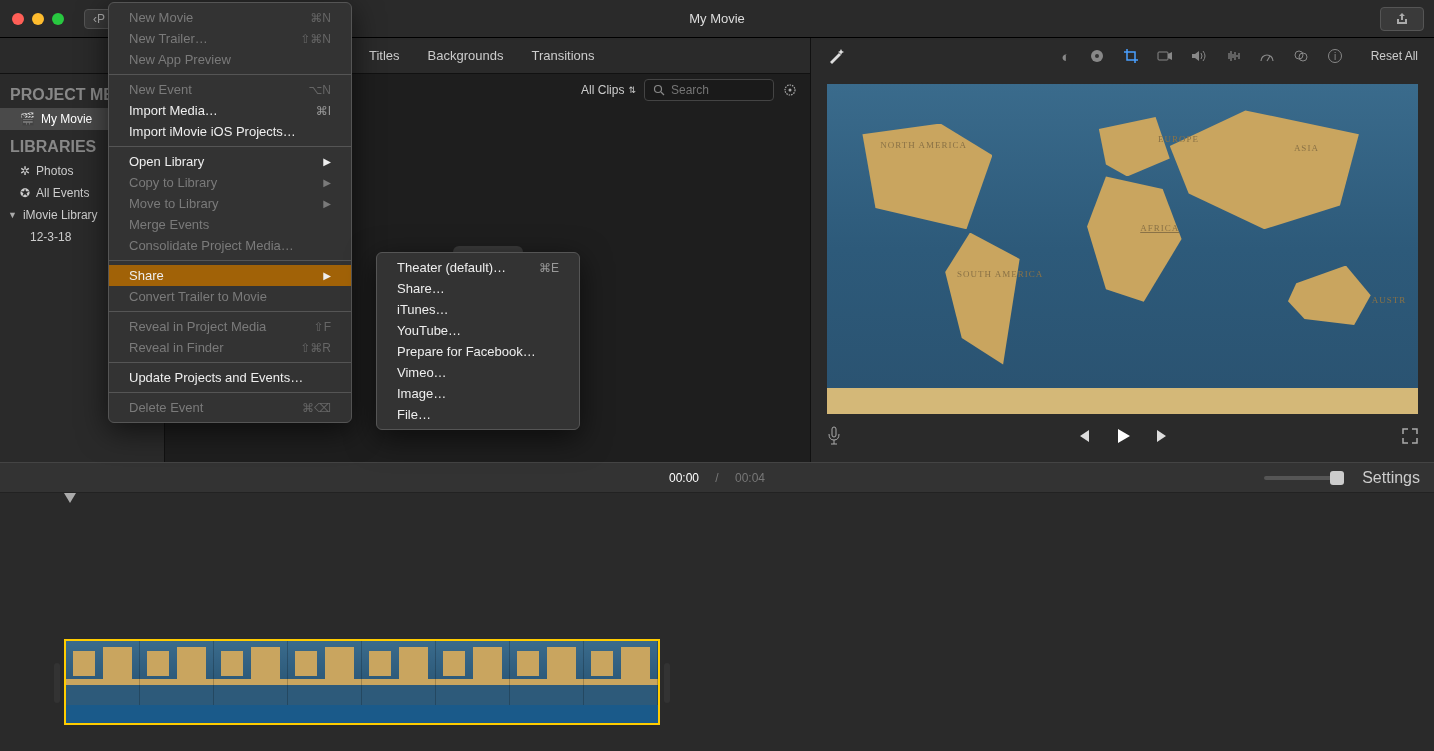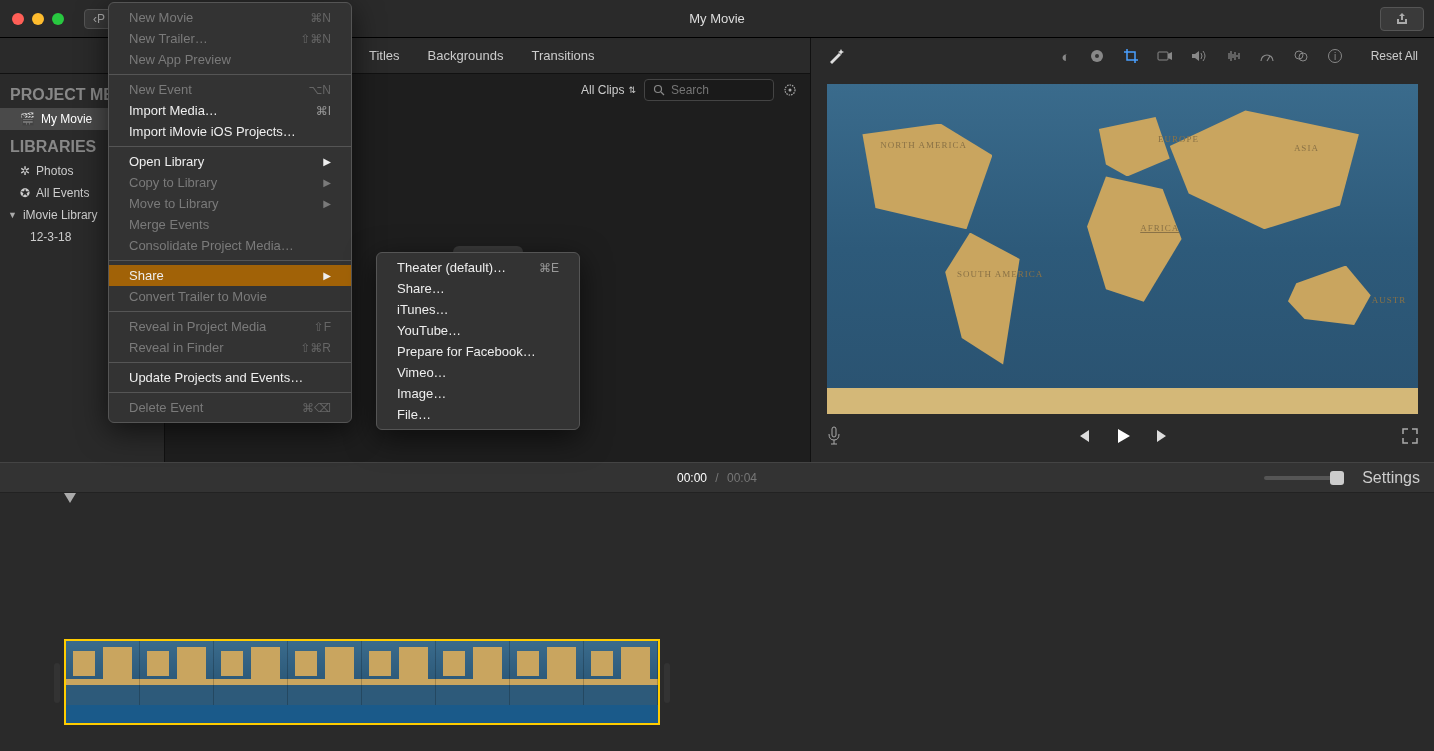--- a/index.html
+++ b/index.html
@@ -59,21 +59,21 @@
 .ant { left: 0; bottom: 0; width: 100%; height: 8%; background: #d4b878; }
 .map-label { position: absolute; font-size: 9px; color: #8a7246; font-family: serif; letter-spacing: 1px; }
 
 .playback-controls { display: flex; align-items: center; justify-content: center; gap: 22px; height: 44px; position: relative; }
 .mic { position: absolute; left: 16px; color: #aaa; }
 .play-btn { color: #fff; font-size: 20px; }
 .fullscreen { position: absolute; right: 16px; color: #aaa; }
 
 
 .timeline-area { position: absolute; bottom: 0; left: 0; right: 0; height: 289px; background: #2a2a2a; border-top: 1px solid #444; }
-.timeline-header { height: 30px; display: flex; align-items: center; justify-content: center; font-size: 12px; position: relative; background: #333; border-bottom: 1px solid #222; }
+.timeline-header { height: 30px; display: flex; align-items: center; justify-content: center; font-size: 12px; position: relative; background: #333; border-bottom: 1px solid #222; gap: 8px; }
 .time-display { color: #fff; }
 .time-total { color: #777; }
 .zoom-slider { position: absolute; right: 90px; width: 80px; height: 4px; background: #555; border-radius: 2px; }
 .zoom-thumb { position: absolute; right: 0; top: -5px; width: 14px; height: 14px; background: #ccc; border-radius: 3px; }
 .settings-link { position: absolute; right: 14px; font-size: 16px; color: #ccc; }
 .playhead-ruler { height: 16px; position: relative; }
 .playhead { position: absolute; left: 64px; top: 0; width: 0; height: 0; border-left: 6px solid transparent; border-right: 6px solid transparent; border-top: 10px solid #aaa; }
 
 .timeline-track { margin-top: 130px; margin-left: 64px; position: relative; }
 .clip { width: 596px; height: 86px; border: 2px solid #ffcc00; display: flex; flex-direction: column; position: relative; }

